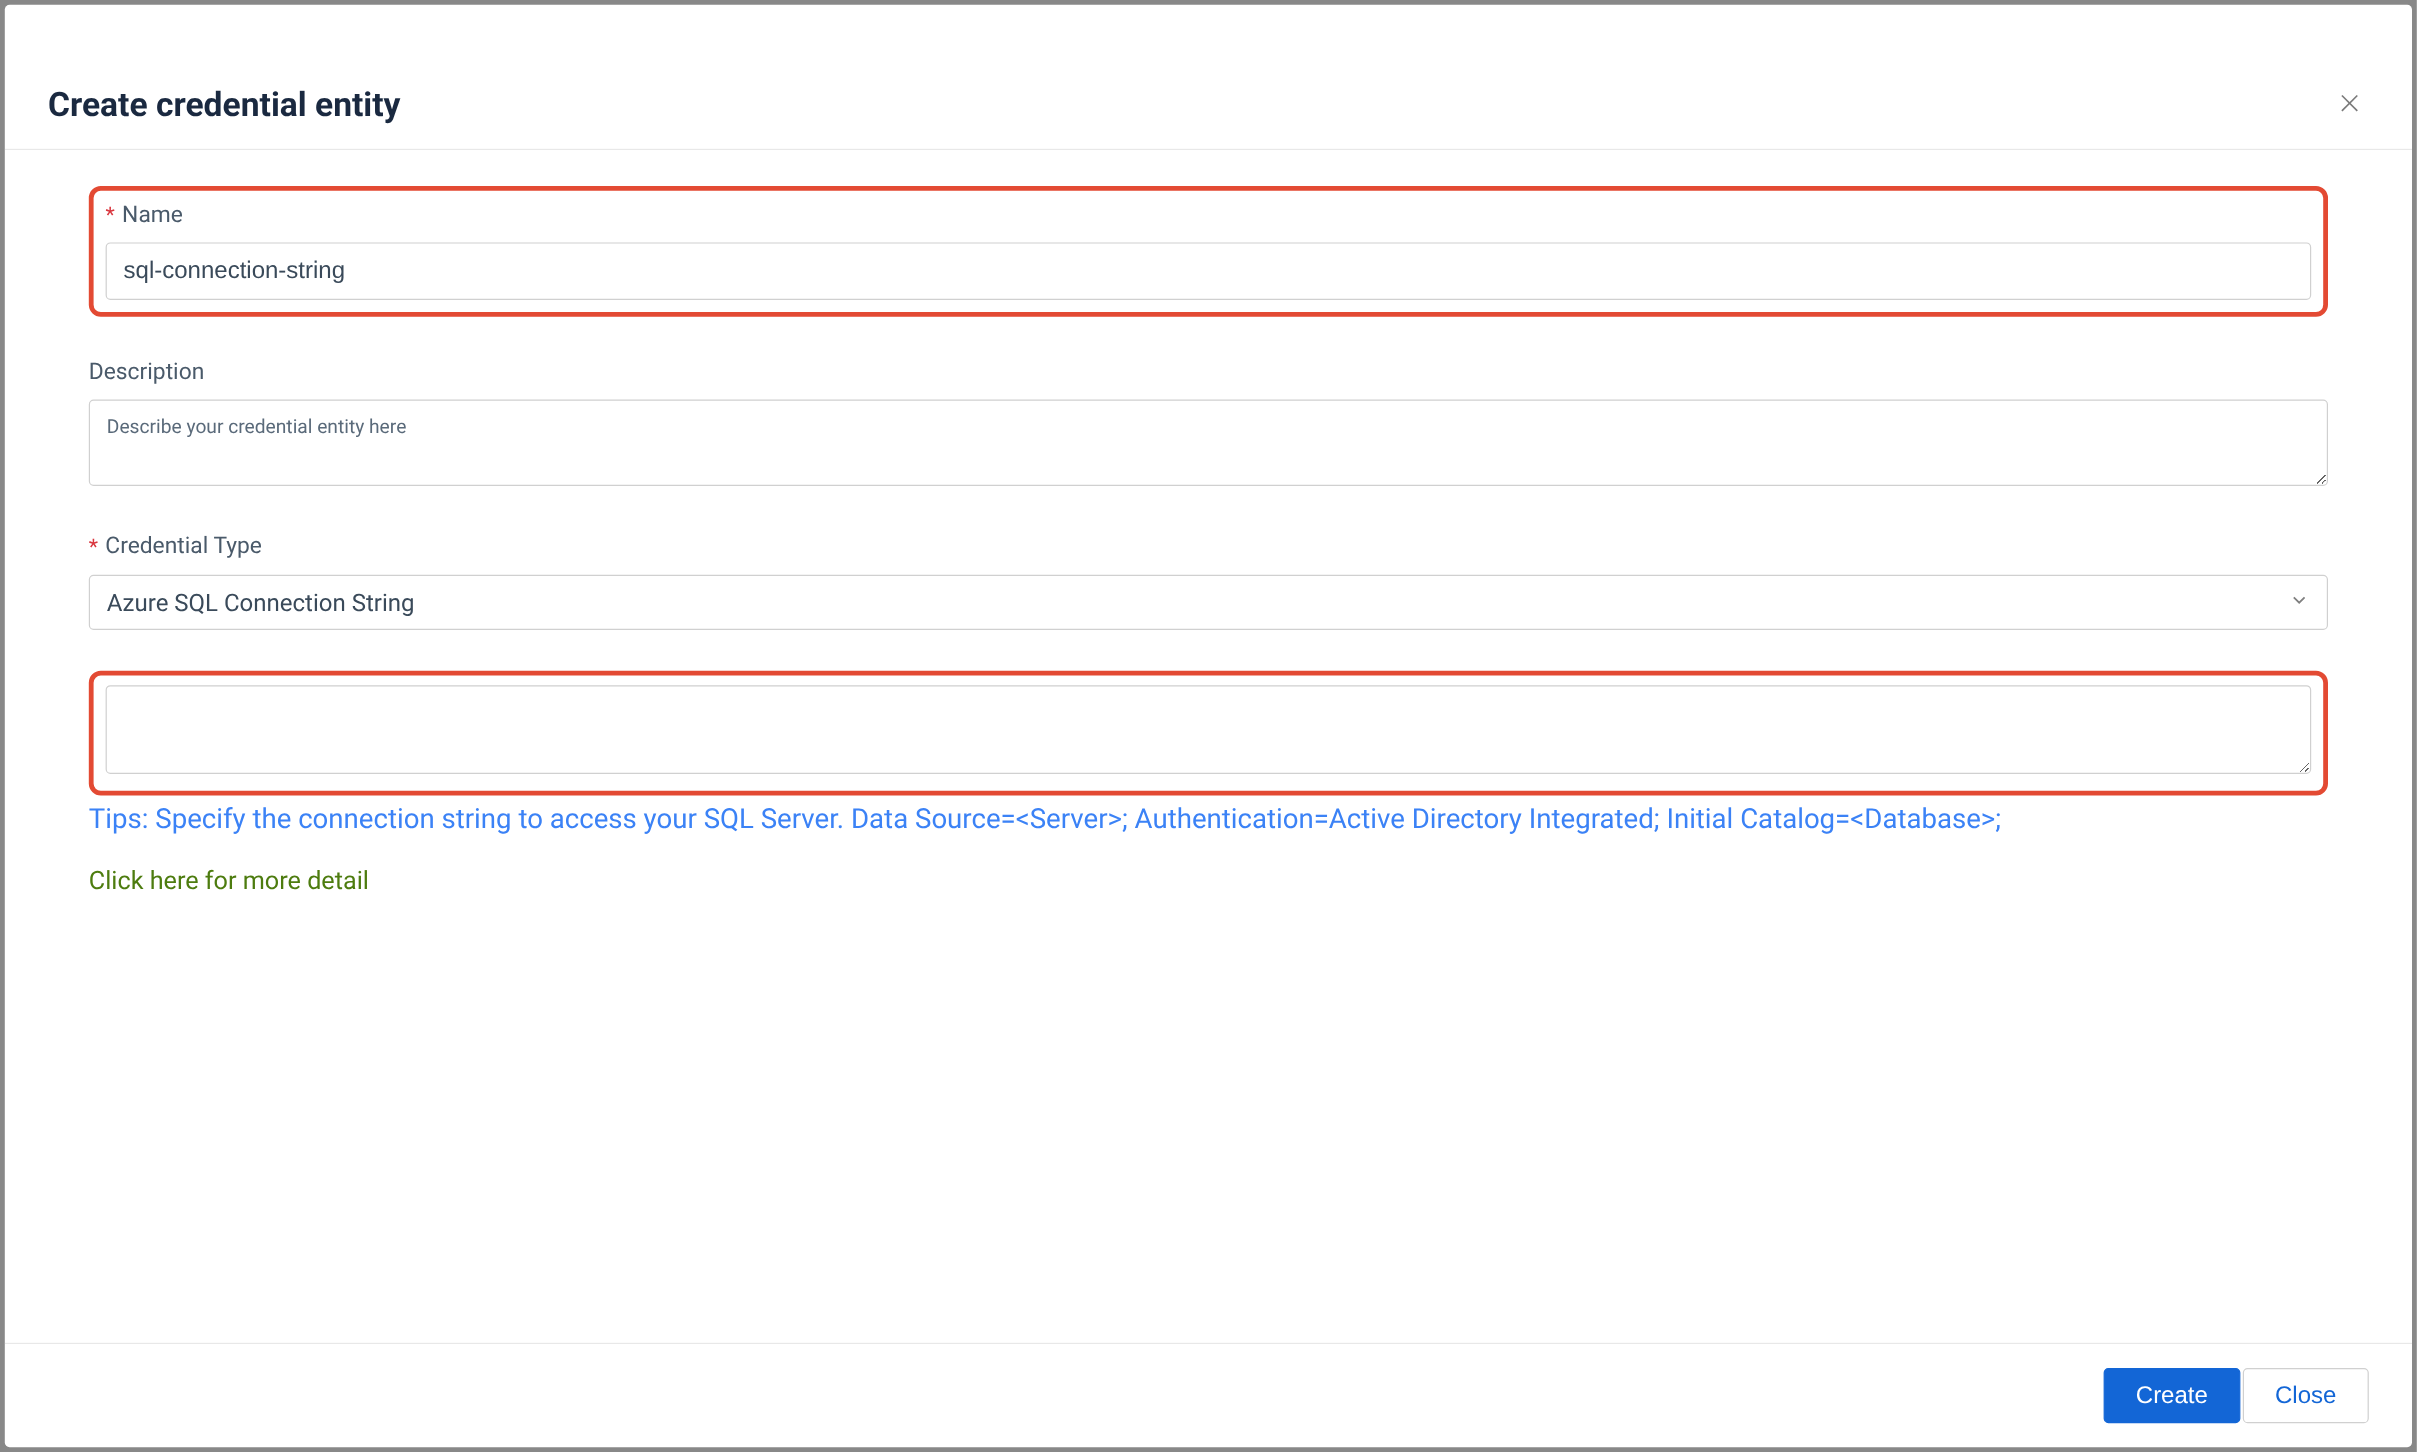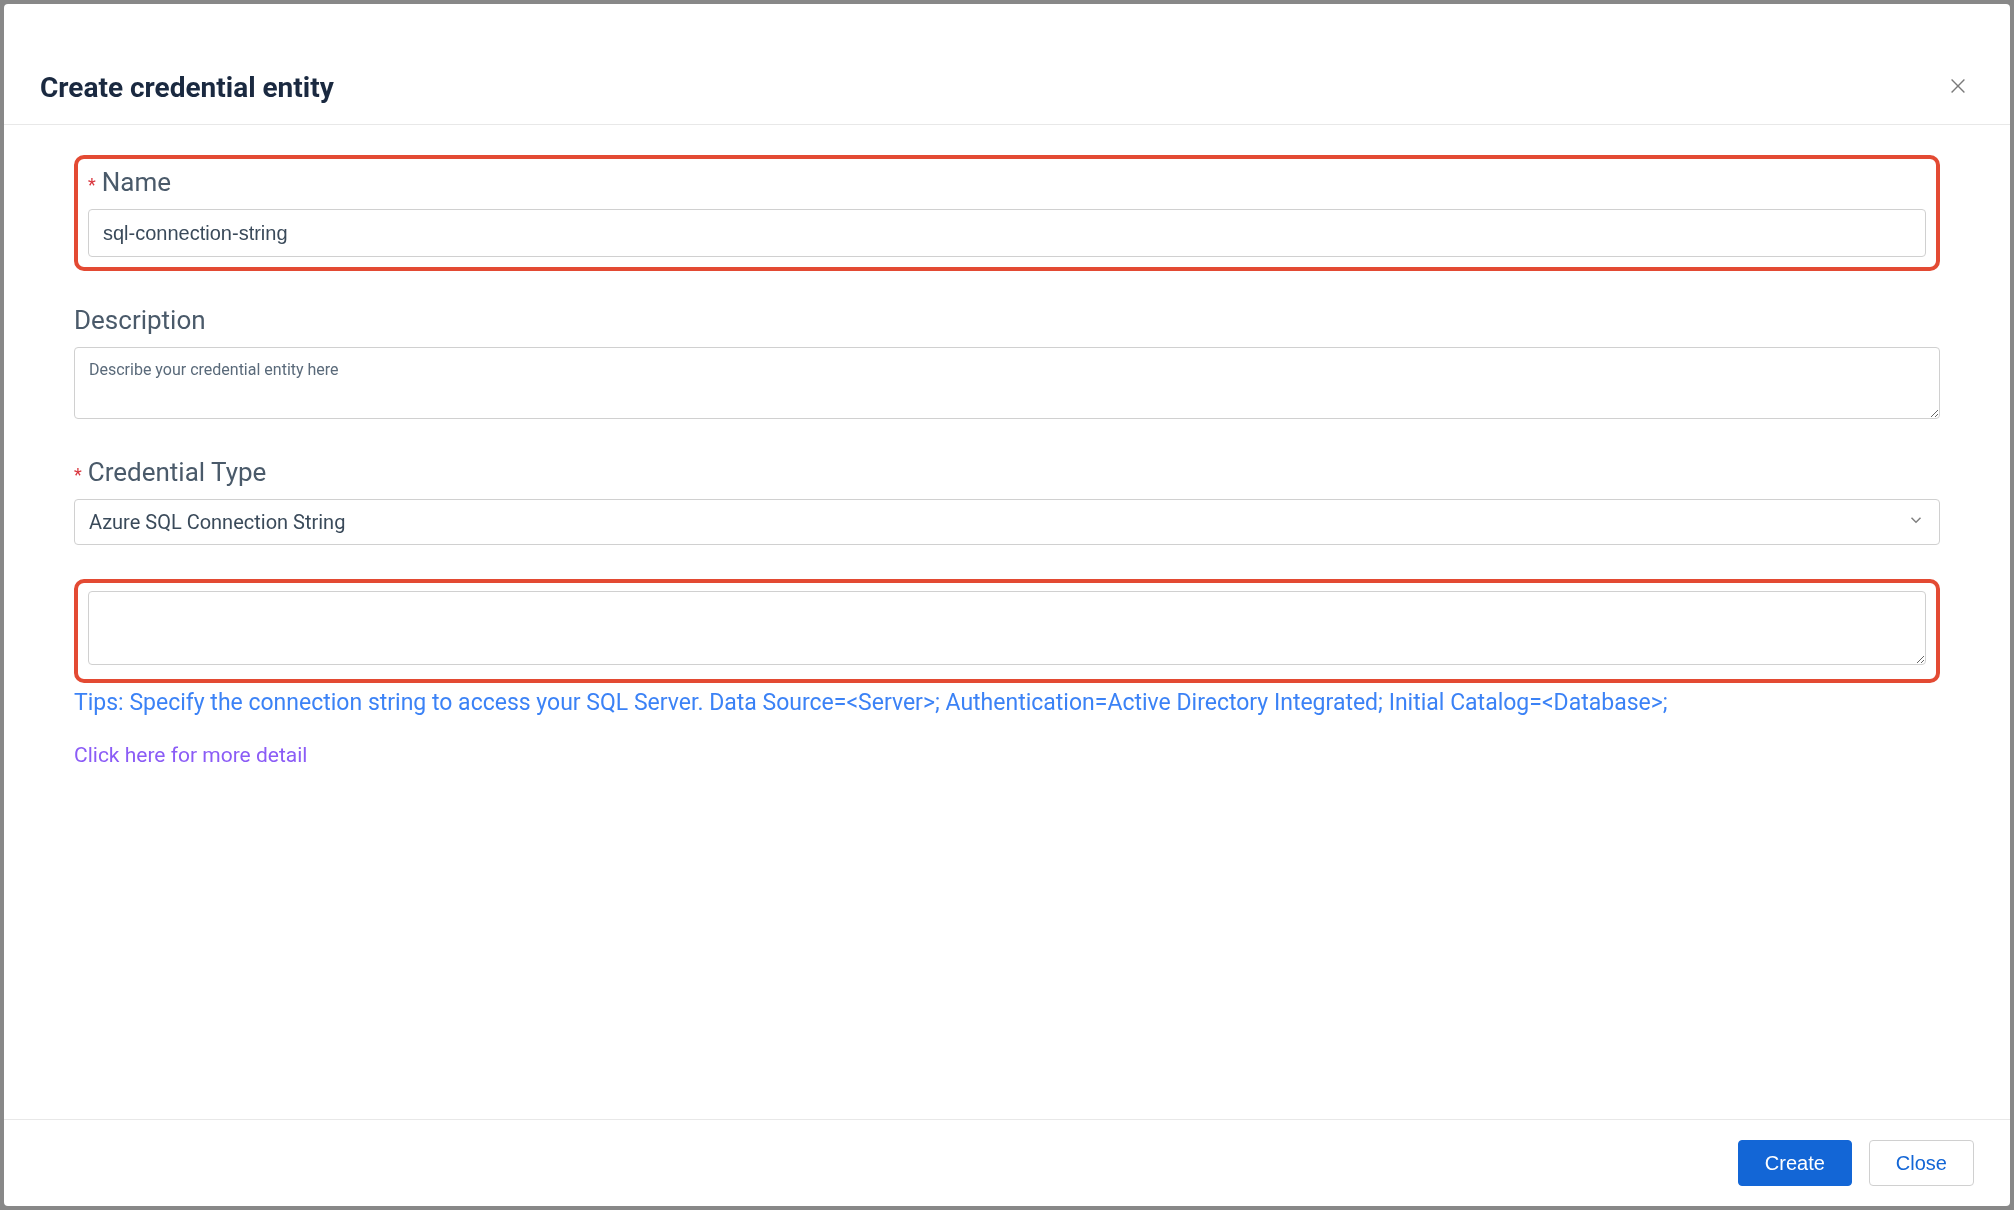--- a/index.html
+++ b/index.html
@@ -45,21 +45,21 @@
       color: #7a7a7a;
     }
     .close-btn svg { width: 22px; height: 22px; }
     .modal-body {
       flex: 1;
       padding: 30px 70px 20px 70px;
       overflow: auto;
     }
     .field-group { margin-bottom: 34px; }
     .field-label {
-      font-size: 26px;
+      font-size: 19px;
       color: #4a5a6a;
       margin-bottom: 12px;
       display: block;
     }
     .required::before {
       content: "*";
       color: #d9363e;
       margin-right: 6px;
       font-size: 18px;
       vertical-align: middle;
@@ -115,31 +115,31 @@
     .highlight-box .field-group { margin-bottom: 0; }
     .highlight-box.second { margin-bottom: 6px; }
     .tips-text {
       font-size: 23px;
       color: #3b82f6;
       margin-top: 6px;
       margin-bottom: 27px;
     }
     .link {
       font-size: 21px;
-      color: #8b5cf6;
+      color: #4d7c0f;
       text-decoration: none;
       cursor: pointer;
       display: inline-block;
     }
     .modal-footer {
       border-top: 1px solid #e8e8e8;
       padding: 20px 36px;
       display: flex;
       justify-content: flex-end;
-      gap: 17px;
+      gap: 2px;
     }
     .btn {
       height: 46px;
       padding: 0 26px;
       border-radius: 4px;
       font-size: 20px;
       cursor: pointer;
       display: inline-flex;
       align-items: center;
       justify-content: center;

